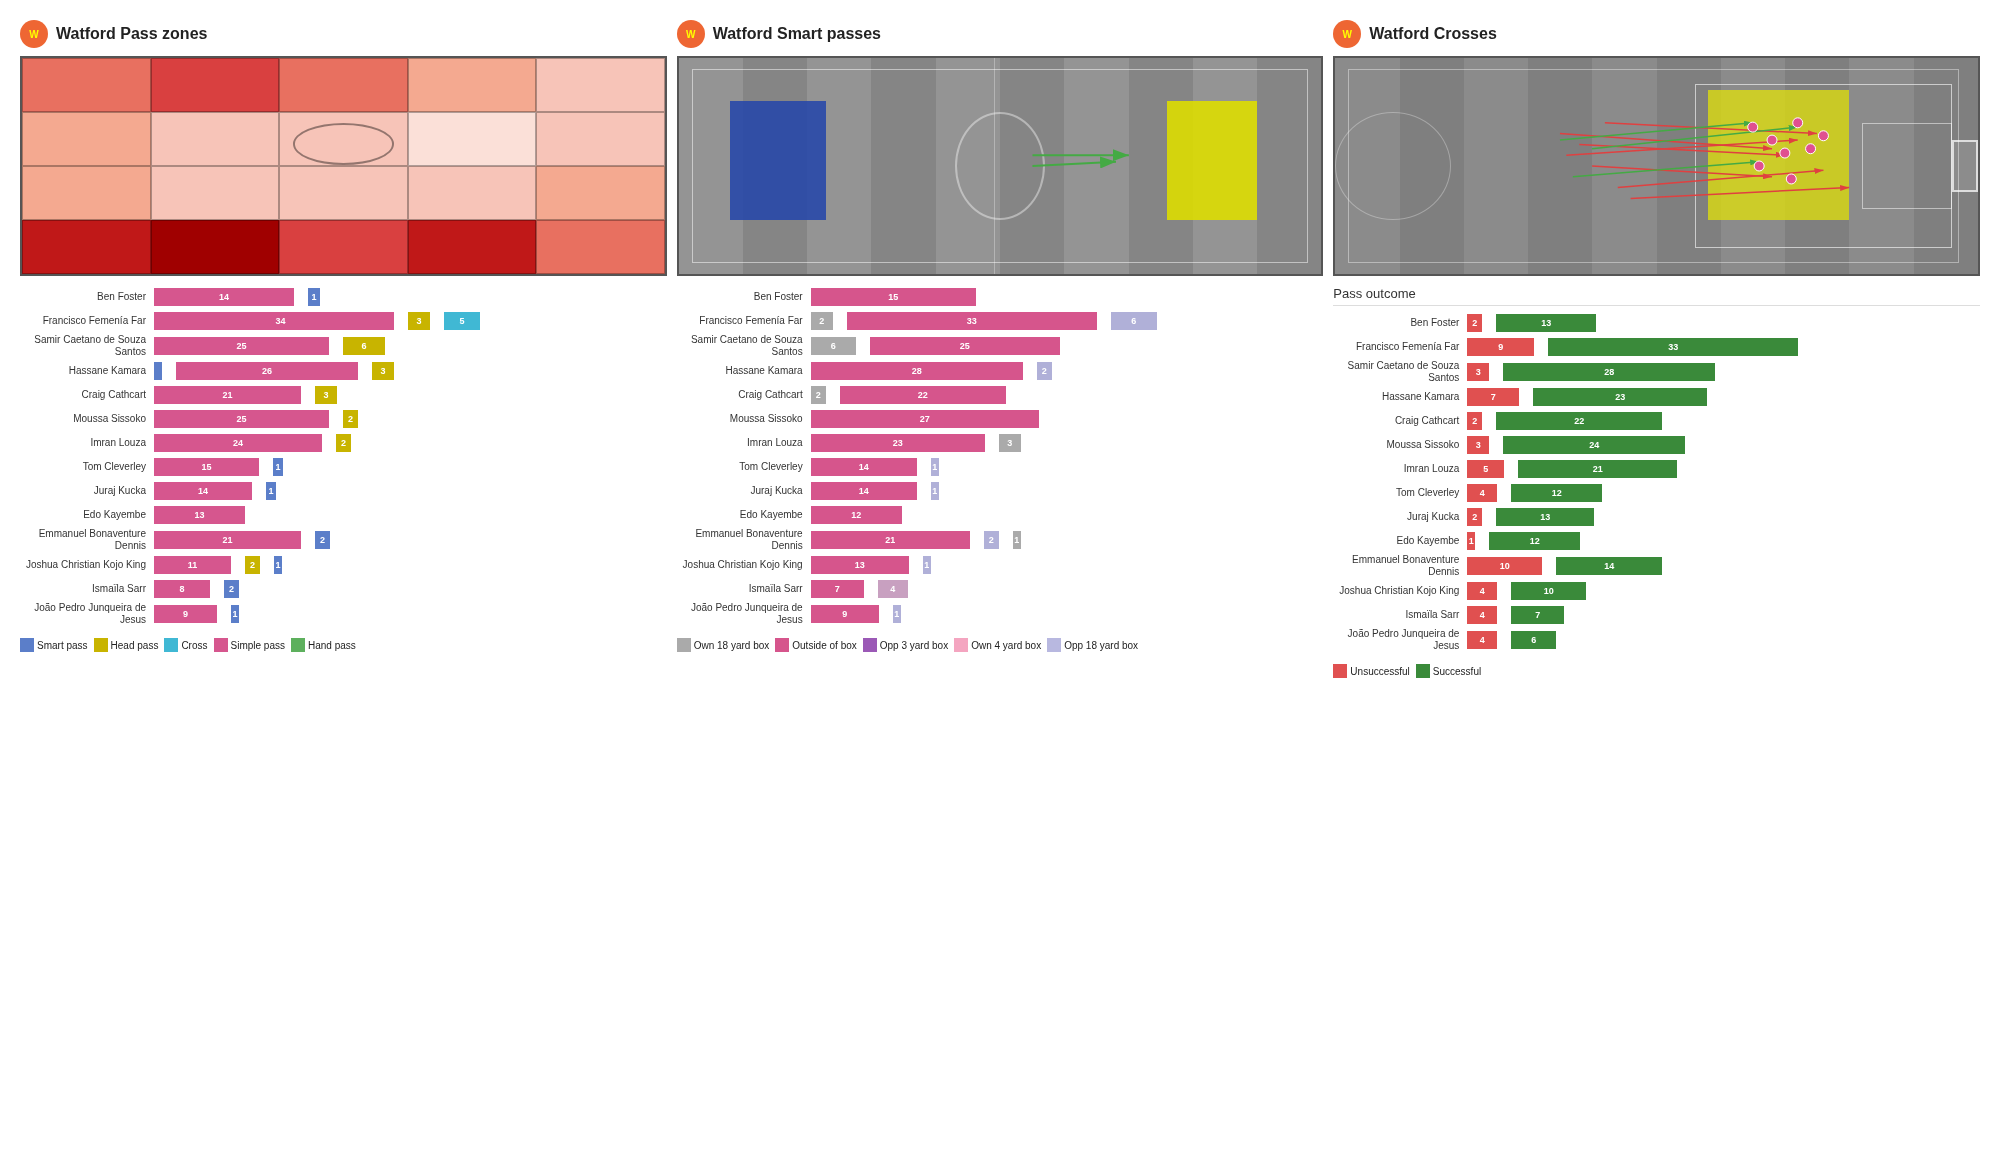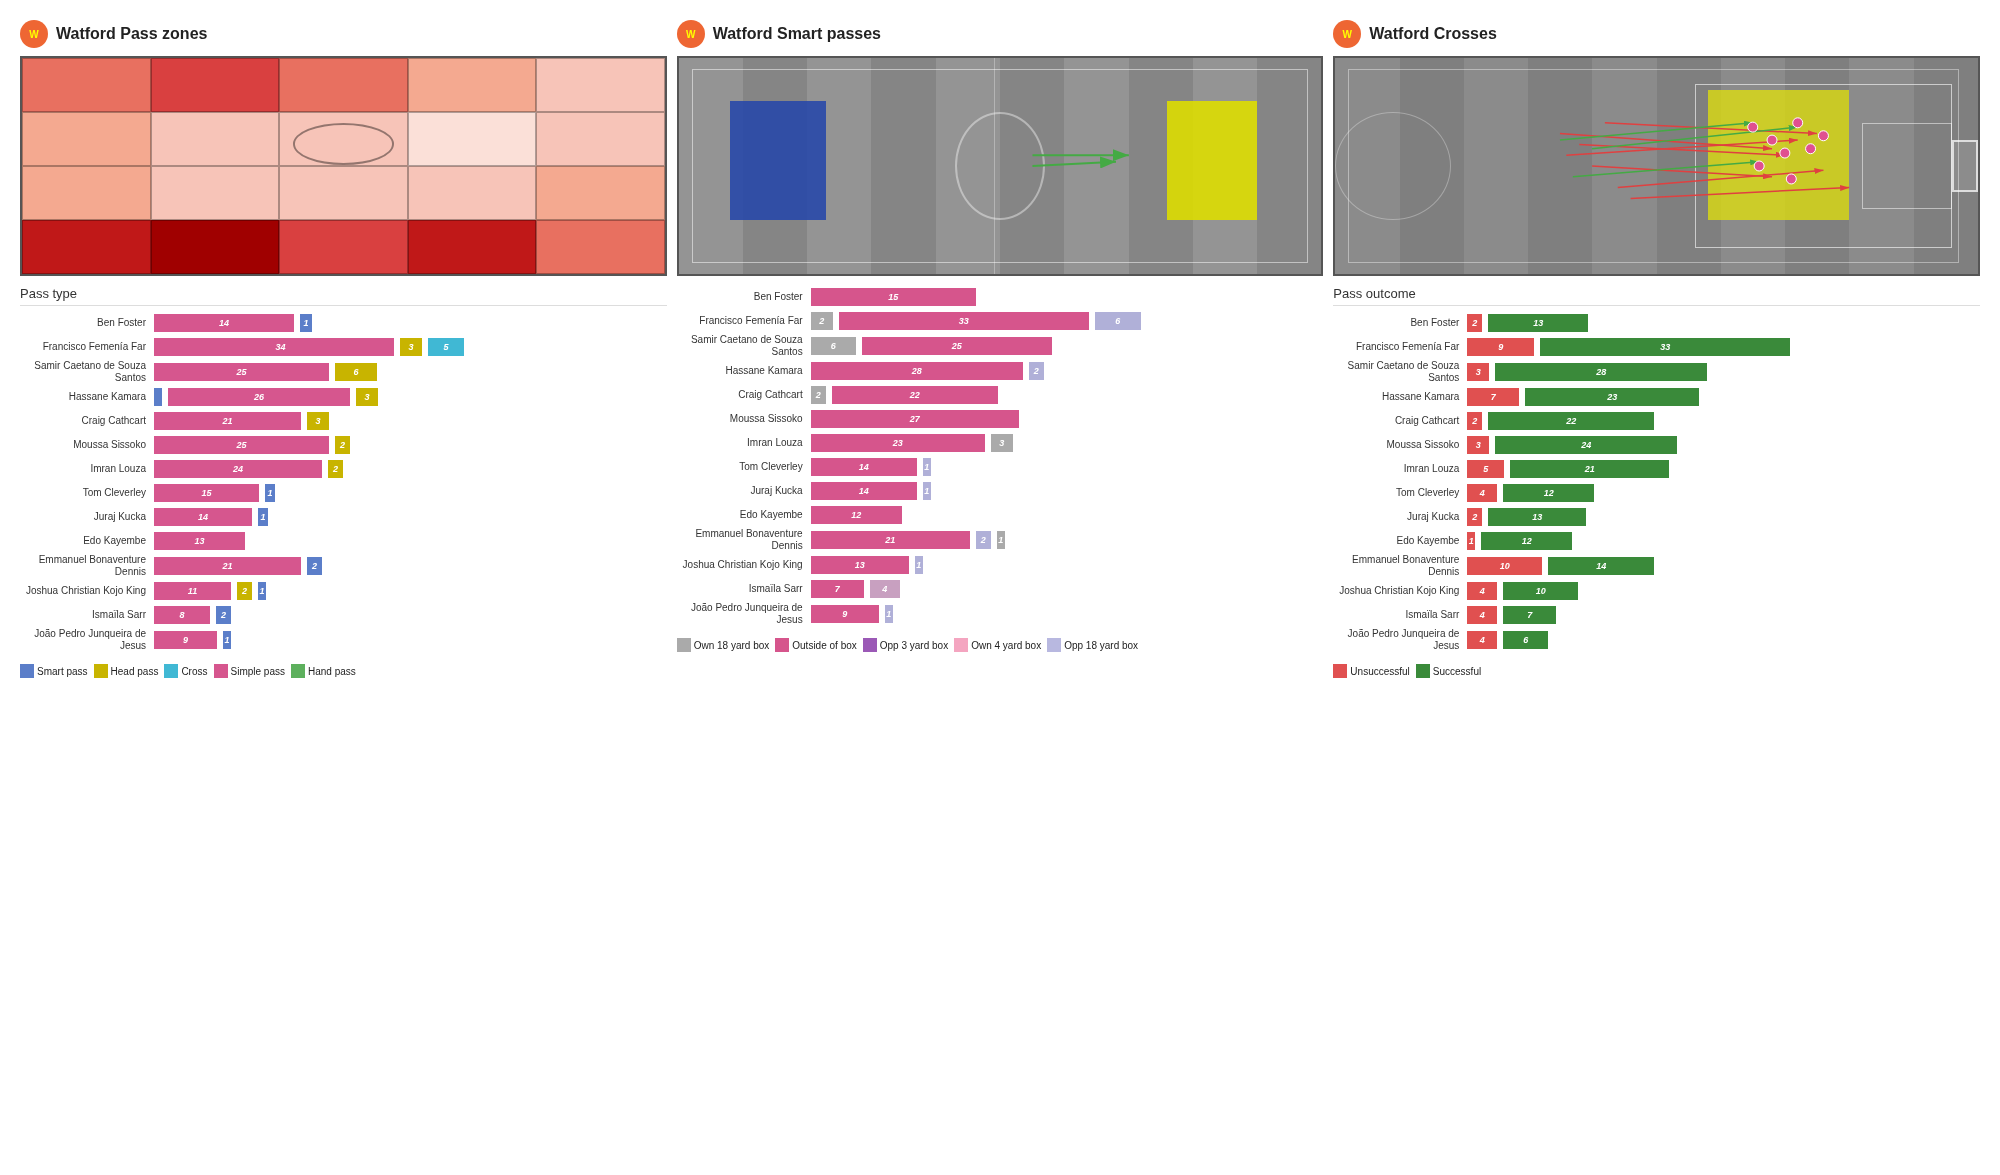--- a/index.html
+++ b/index.html
@@ -18,21 +18,21 @@
     .heatmap { display: grid; grid-template-columns: repeat(5, 1fr); grid-template-rows: repeat(4, 1fr); width: 100%; height: 100%; }
     .heatmap-cell { border: 1px solid rgba(0,0,0,0.3); }
 
     
     .section-title { font-size: 13px; font-weight: normal; color: #333; border-bottom: 1px solid #ddd; padding-bottom: 4px; margin-bottom: 6px; }
 
     
     .chart-rows { display: flex; flex-direction: column; gap: 2px; }
     .chart-row { display: flex; align-items: center; gap: 4px; min-height: 22px; }
     .player-name { width: 130px; min-width: 130px; font-size: 10px; color: #333; text-align: right; padding-right: 4px; line-height: 1.2; }
-    .bar-group { display: flex; align-items: center; gap: 6px; flex: 1; font-style: italic; }
+    .bar-group { display: flex; align-items: center; gap: 14px; flex: 1; }
     .bar { height: 18px; display: flex; align-items: center; justify-content: center; font-size: 9px; color: #fff; font-weight: bold; min-width: 2px; }
 
     
     .legend { display: flex; flex-wrap: wrap; gap: 6px; margin-top: 8px; font-size: 10px; align-items: center; }
     .legend-item { display: flex; align-items: center; gap: 3px; }
     .legend-color { width: 14px; height: 14px; }
 
     
     .c-pink { background: #d6568e; }
     .c-blue { background: #5b7ec9; }
@@ -90,21 +90,20 @@
         <div class="heatmap-cell hm-light2"></div>
 
         <div class="heatmap-cell hm-dark1"></div>
         <div class="heatmap-cell hm-dark2"></div>
         <div class="heatmap-cell hm-med2"></div>
         <div class="heatmap-cell hm-dark1"></div>
         <div class="heatmap-cell hm-med1"></div>
       </div>
     </div>
 
-    <div class="section-title">Pass type</div>
 
     <div class="chart-rows">
 
       <div class="chart-row">
         <div class="player-name">Ben Foster</div>
         <div class="bar-group">
           <div class="bar c-pink" style="width:140px;">14</div>
           <div class="bar c-blue" style="width:12px;">1</div>
         </div>
       </div>
@@ -317,21 +316,21 @@
         <div class="player-name">Craig Cathcart</div>
         <div class="bar-group">
           <div class="bar" style="width:15px;background:#aaa;">2</div>
           <div class="bar" style="width:166px;background:#d6558c;">22</div>
         </div>
       </div>
 
       <div class="chart-row">
         <div class="player-name">Moussa Sissoko</div>
         <div class="bar-group">
-          <div class="bar" style="width:208px;background:#d6558c;">27</div>
+          <div class="bar" style="width:228px;background:#d6558c;">27</div>
         </div>
       </div>
 
       <div class="chart-row">
         <div class="player-name">Imran Louza</div>
         <div class="bar-group">
           <div class="bar" style="width:174px;background:#d6558c;">23</div>
           <div class="bar" style="width:22px;background:#aaa;">3</div>
         </div>
       </div>

